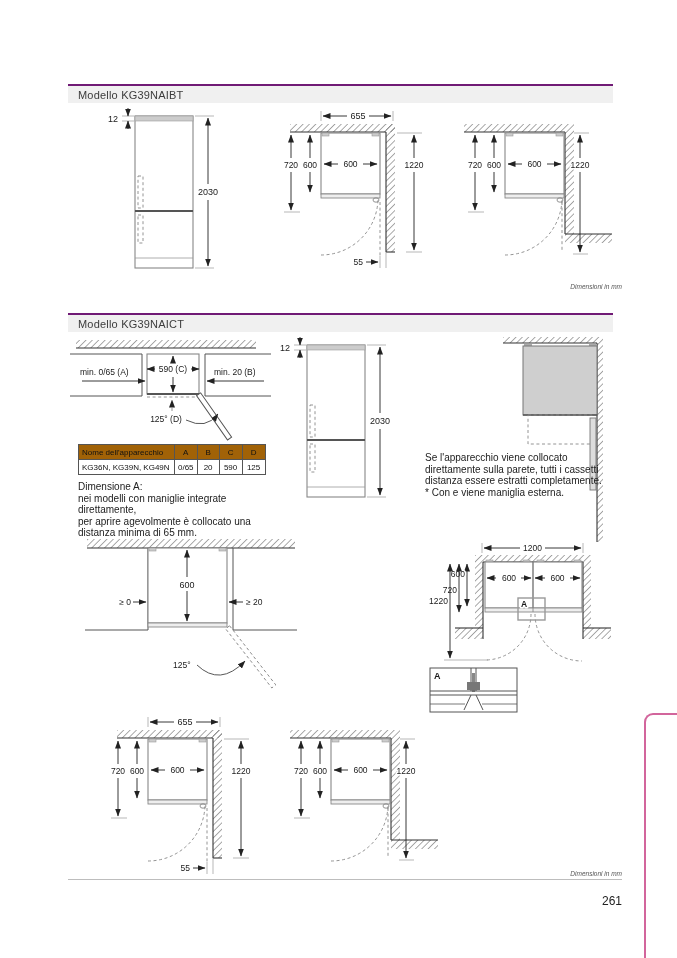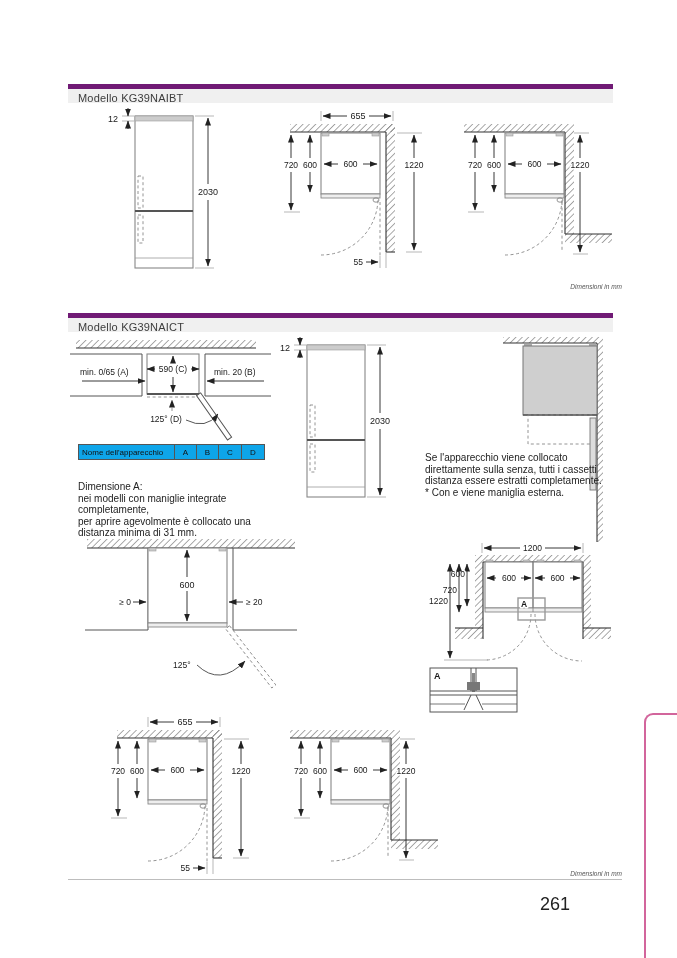--- a/index.html
+++ b/index.html
@@ -1,26 +1,26 @@
 <!DOCTYPE html>
 <html><head>
 <meta charset="utf-8">
 <style>
 *{margin:0;padding:0;box-sizing:border-box}
 html,body{width:677px;height:958px}
 body{position:relative;background:#fff;font-family:"Liberation Sans",sans-serif;overflow:hidden;color:#222}
-.hdr{position:absolute;left:68px;width:545px;height:19px;background:#f0f0f0;border-top:5px solid #701a75;font-size:11px;color:#3c3c3c;line-height:19px;padding-left:10px;letter-spacing:.2px}
+.hdr{position:absolute;left:68px;width:545px;height:19px;background:#f0f0f0;border-top:2px solid #701a75;font-size:11px;color:#3c3c3c;line-height:19px;padding-left:10px;letter-spacing:.2px}
 .diag{position:absolute}
 .units{position:absolute;left:442px;width:180px;text-align:right;font-size:6.5px;font-style:italic;color:#555}
 .note{position:absolute;font-size:10px;line-height:11.5px;color:#222}
 .tbl{position:absolute;border-collapse:collapse;font-size:8px;color:#111}
 .tbl td,.tbl th{border:1px solid #555;padding:1px 3px;height:15px;font-weight:normal;text-align:center;white-space:nowrap}
-.tbl th{background:#0ea5e9}
+.tbl th{background:#a16207}
 .tbl .name{text-align:left}
-.pgnum{position:absolute;left:540px;top:894px;width:82px;text-align:left;font-size:18px;color:#222}
+.pgnum{position:absolute;left:540px;top:894px;width:82px;text-align:right;font-size:12px;color:#222}
 .pinkmark{position:absolute;left:644px;top:713px;width:33px;height:245px;border-left:2px solid #d2659c;border-top:2px solid #d2659c;border-top-left-radius:9px}
 .rule{position:absolute;left:68px;top:879px;width:554px;height:1px;background:#bdbdbd}
 svg text{font-family:"Liberation Sans",sans-serif}
 .dt{font-size:9px;fill:#1a1a1a;paint-order:stroke;stroke:#fff;stroke-width:3px;stroke-linejoin:round}
 .dts{font-size:8.5px;fill:#1a1a1a;paint-order:stroke;stroke:#fff;stroke-width:3px;stroke-linejoin:round}
 .bold{font-weight:bold}
 .dim{stroke:#222;stroke-width:.9}
 .thin{stroke:#999;stroke-width:.7}
 .edge{stroke:#333;stroke-width:1.1;fill:none}
 .body{fill:#fff;stroke:#888;stroke-width:1.1}
@@ -223,28 +223,35 @@
 
 <table class="tbl" style="left:78px;top:444px">
   <tbody>
       <tr>
     <th class="name" style="width:96px">Nome dell'apparecchio</th>
     <th style="width:22px">A</th>
     <th style="width:22px">B</th>
     <th style="width:23px">C</th>
     <th style="width:23px">D</th>
   </tr>
+  <tr>
+    <td class="name">KG36N, KG39N, KG49N</td>
+    <td>0/65</td>
+    <td>20</td>
+    <td>590</td>
+    <td>125</td>
+  </tr>
 </tbody>
   </table>
 
 <div class="note" style="left:78px;top:481px;width:200px">
   <div>Dimensione A:</div>
-  <div>nei modelli con maniglie integrate completamente,</div>
+  <div>nei modelli con maniglie integrate direttamente,</div>
   <div>per aprire agevolmente è collocato una</div>
-  <div>distanza minima di 31 mm.</div>
+  <div>distanza minima di 65 mm.</div>
 </div>
 
 <svg class="diag" style="left:272px;top:335px" width="140" height="172" viewBox="0 0 140 172">
   <g>
     <rect x="35" y="10" width="58" height="152" class="body"></rect>
     <rect x="35" y="10" width="58" height="5" class="cap"></rect>
     <line x1="35" y1="105" x2="93" y2="105" stroke="#555" stroke-width="2.2"></line>
     <line x1="35" y1="152" x2="93" y2="152" stroke="#999" stroke-width="0.8"></line>
     <rect x="38" y="70" width="5" height="32" class="dash"></rect>
     <rect x="38" y="109" width="5" height="28" class="dash"></rect>
@@ -281,21 +288,21 @@
   <g>
     <rect x="33" y="83" width="64" height="29" class="dash"></rect>
   </g>
   <g>
     <rect x="95" y="86" width="6" height="72" fill="#ddd" stroke="#777" stroke-width="0.9"></rect>
   </g>
 </svg>
 
 <div class="note" style="left:425px;top:452px;width:180px">
   <div>Se l'apparecchio viene collocato</div>
-  <div>direttamente sulla senza, tutti i cassetti</div>
+  <div>direttamente sulla parete, tutti i cassetti</div>
   <div>distanza essere estratti completamente.</div>
   <div>* Con e viene maniglia esterna.</div>
 </div>
 
 <svg class="diag" style="left:85px;top:535px" width="215" height="162" viewBox="0 0 215 162">
   <g>
     <rect x="2" y="4" width="208" height="9" fill="url(#hatch)"></rect>
     <line x1="2" y1="13" x2="210" y2="13" class="edge"></line>
     <line x1="63" y1="13" x2="63" y2="95" class="sline"></line>
     <line x1="0" y1="95" x2="63" y2="95" class="sline"></line>

